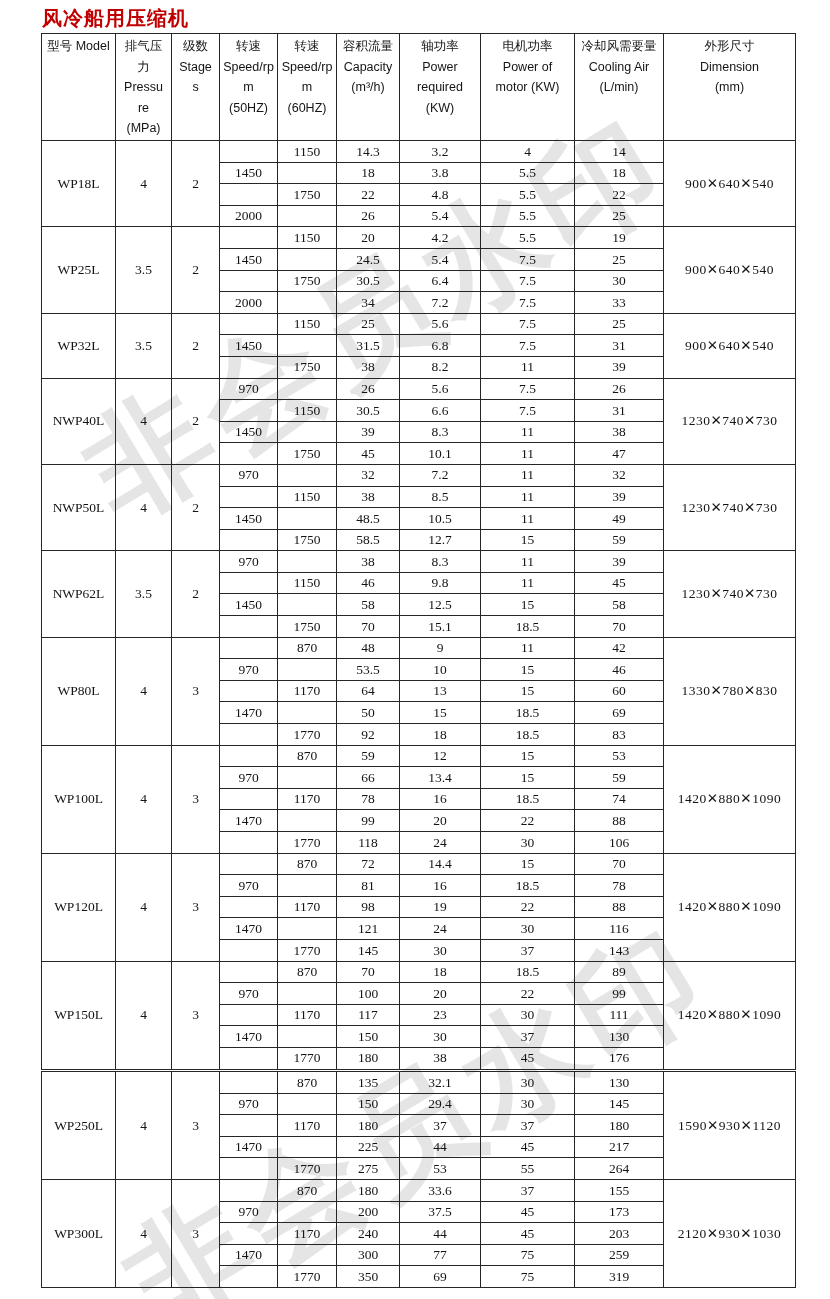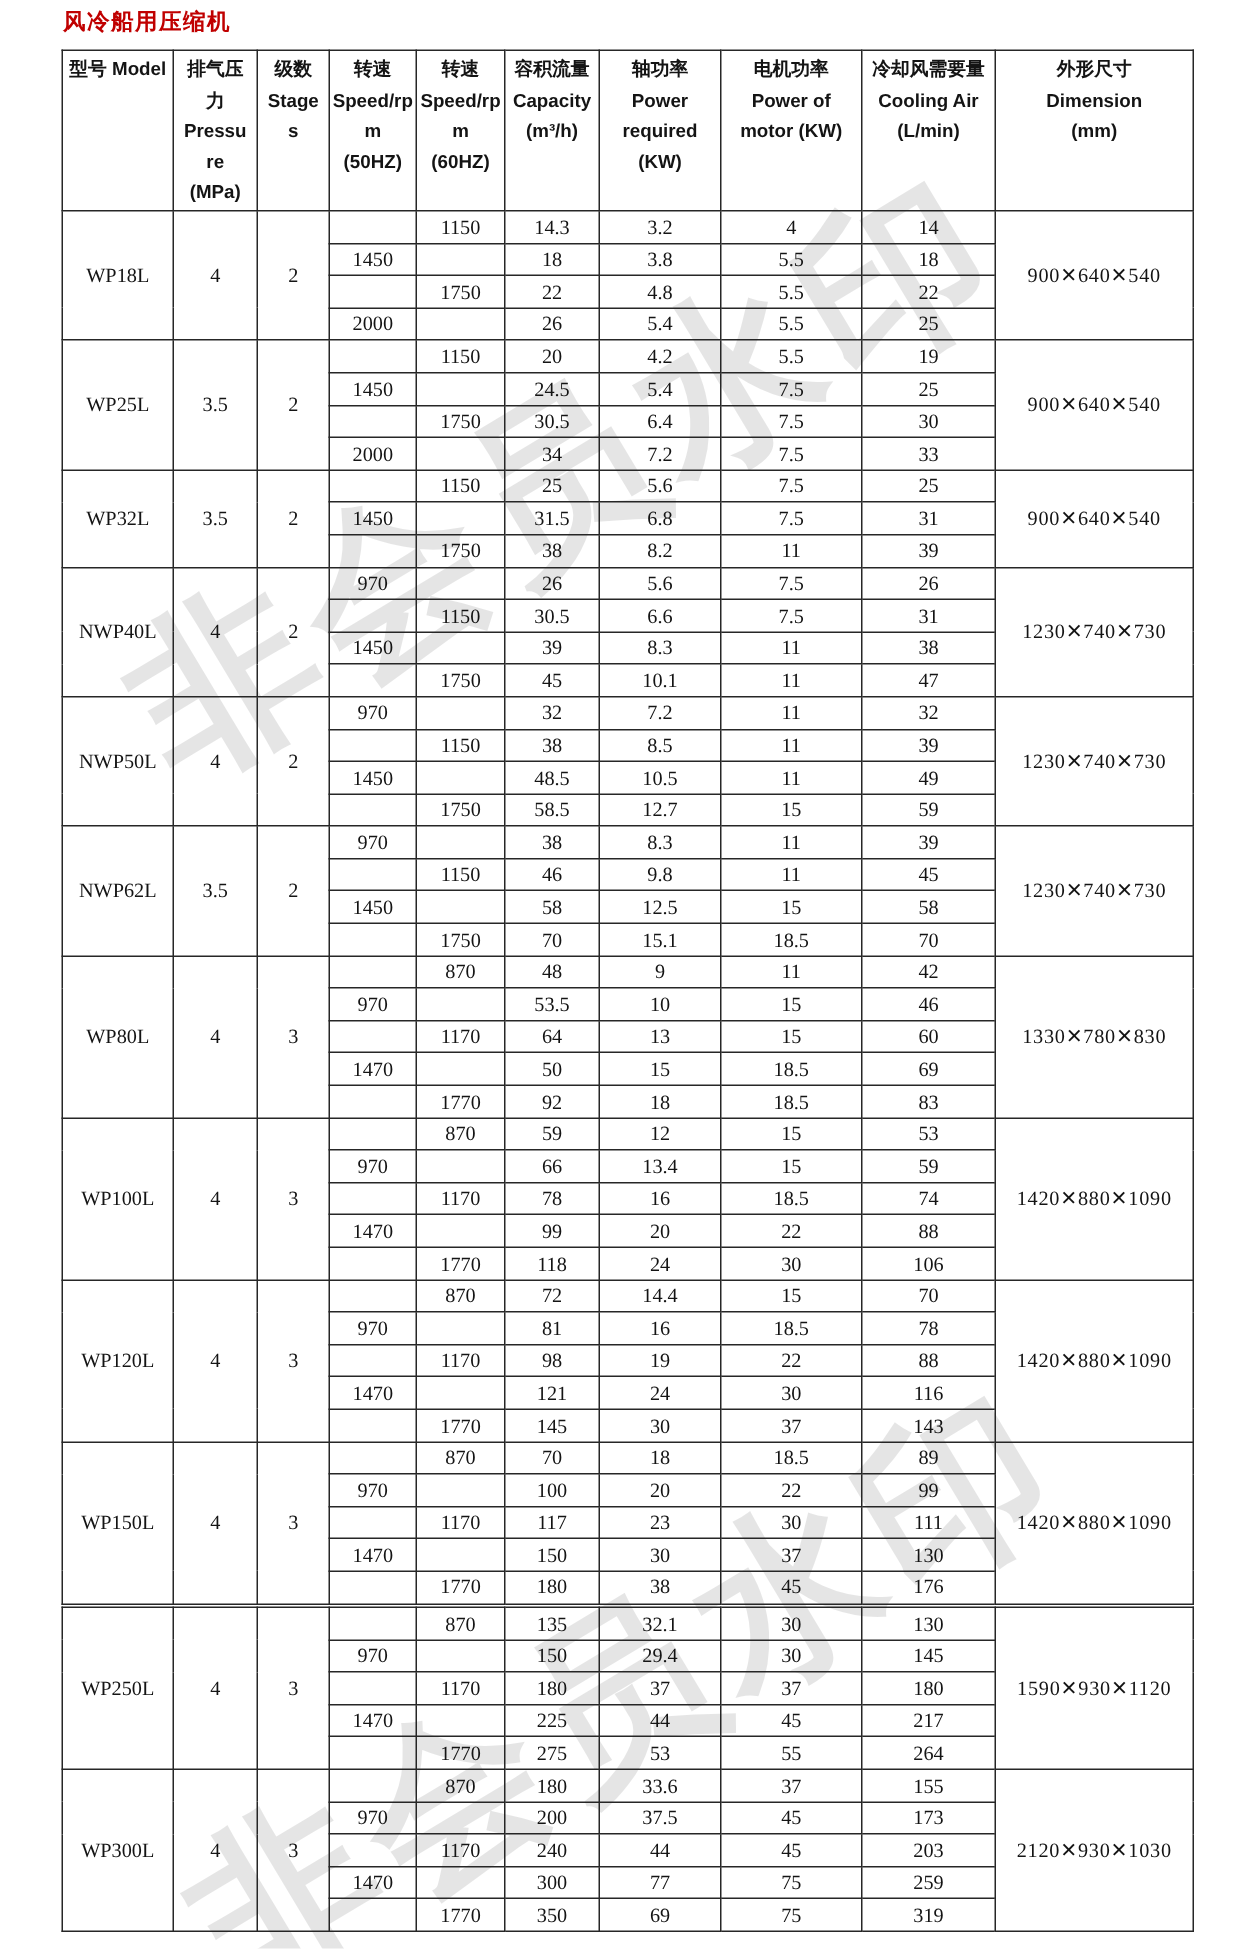--- a/index.html
+++ b/index.html
@@ -23,21 +23,21 @@
     transform-origin:center center;
     pointer-events:none;
     font-family:"Liberation Sans",sans-serif;
   }
   .wm1{left:52px;top:238px;}
   .wm2{left:92px;top:1048px;}
   .title{
     position:absolute;
     left:42px;top:5px;
     margin:0;
-    font-size:15px;
+    font-size:20px;
     font-weight:700;
     color:#c00000;
     z-index:2;
     letter-spacing:1px;
   }
   table.spec{
     position:absolute;
     left:41px;
     border-collapse:collapse;
     table-layout:fixed;
@@ -48,21 +48,21 @@
   #table1{top:1071px;}
   .spec th,.spec td{
     border:1px solid #262626;
     padding:0 1px;
     text-align:center;
     overflow:hidden;
   }
   .spec thead th{
     height:104px;
     vertical-align:top;
-    font-weight:700;
+    font-weight:400;
     font-size:12.5px;
     line-height:20.5px;
     white-space:pre-line;
     padding-top:2px;
     font-family:"Liberation Sans",sans-serif;
   }
   .spec tbody td{
     height:20.6px;
     font-size:13.5px;
     line-height:1;

